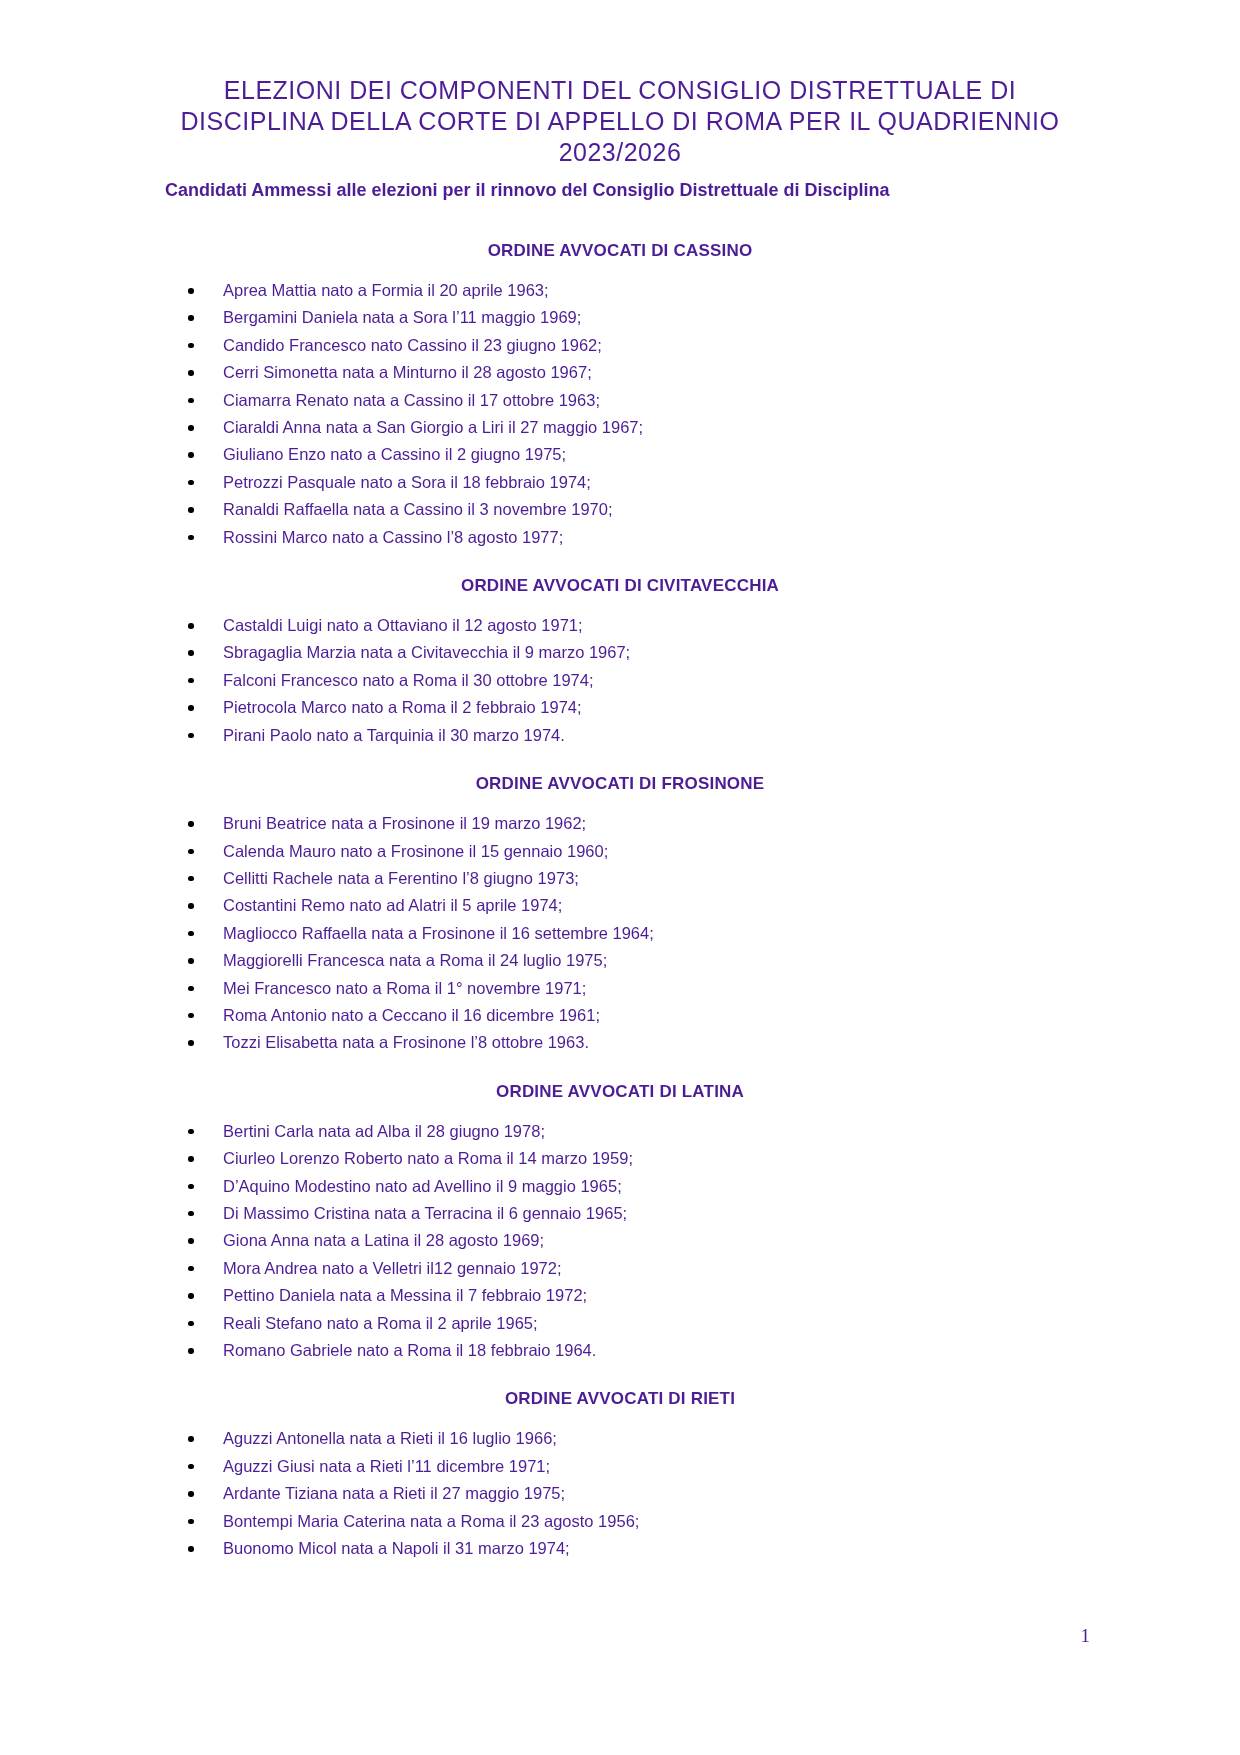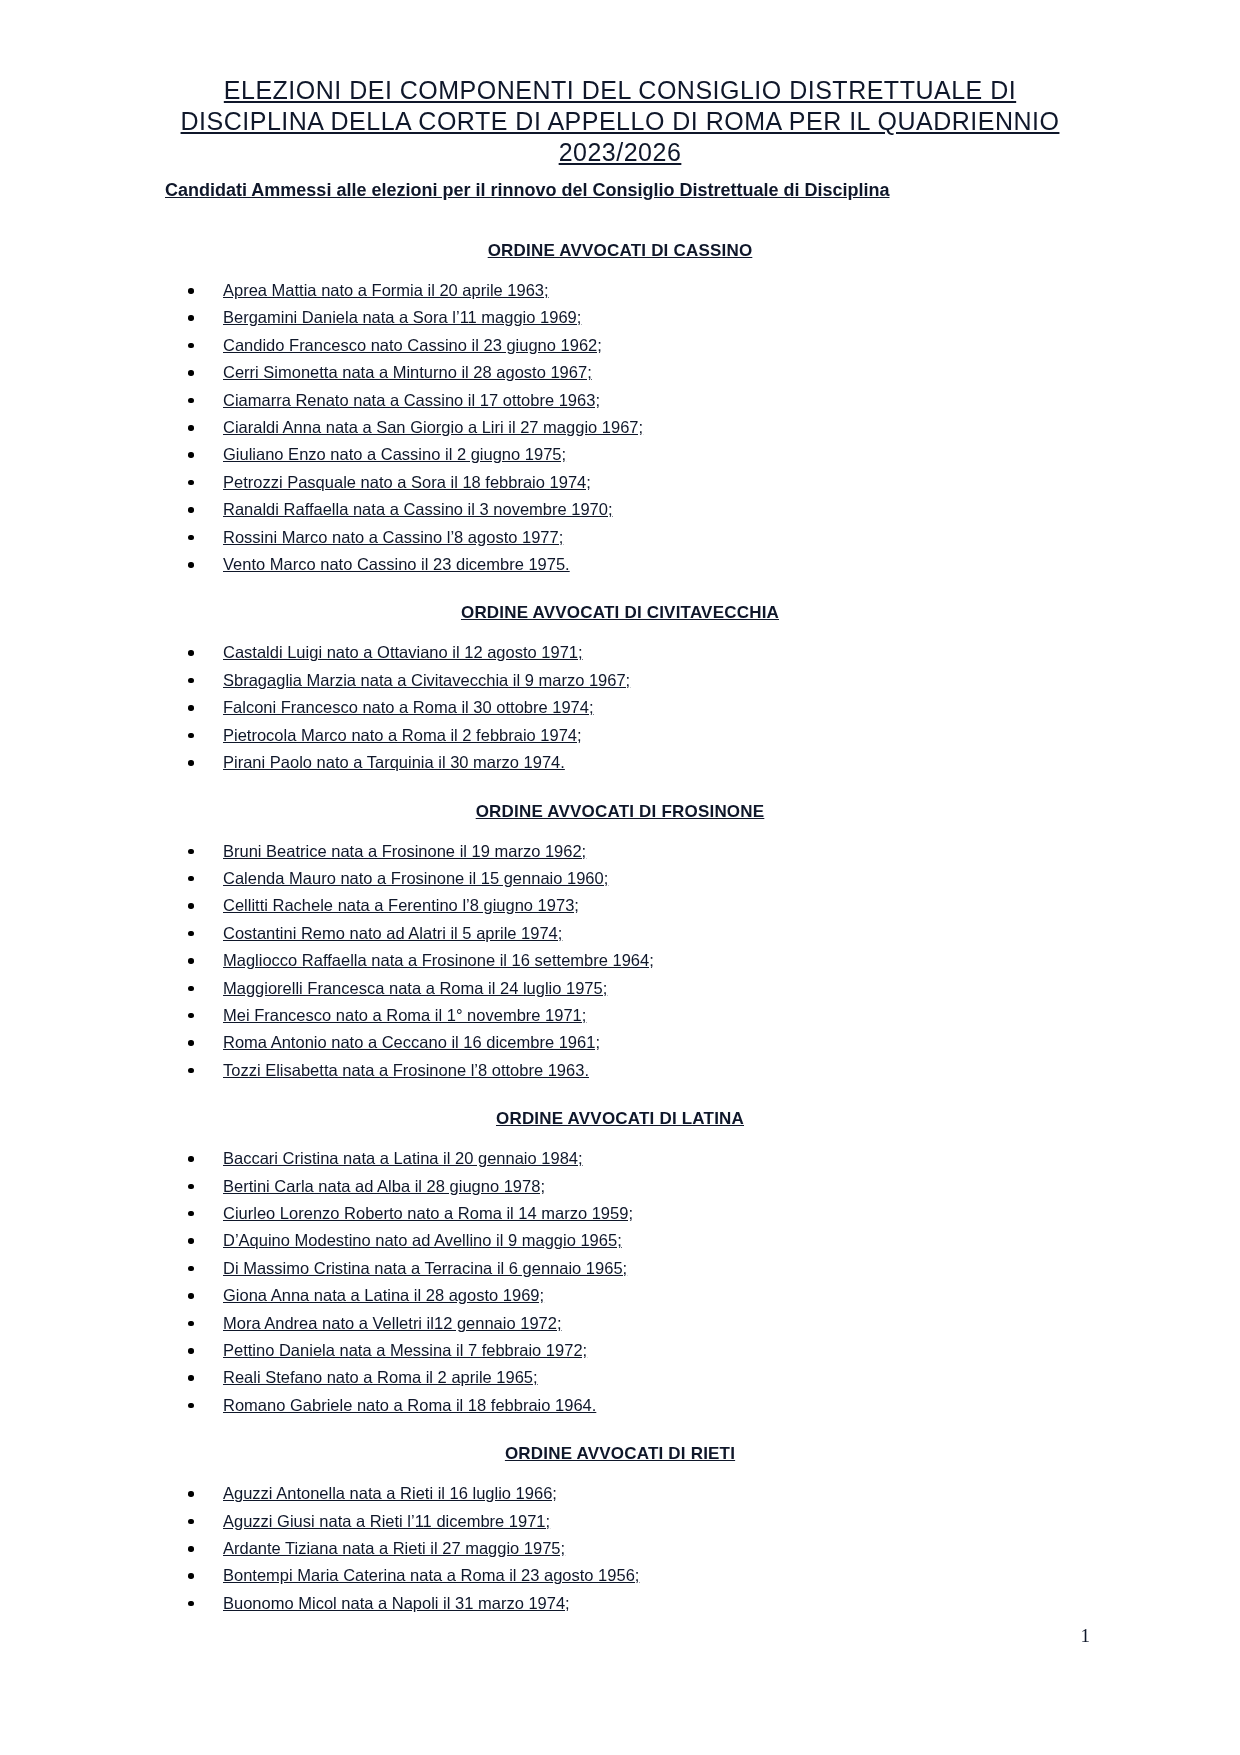--- a/index.html
+++ b/index.html
@@ -6,26 +6,25 @@
     margin: 0;
     padding: 0;
     background: #ffffff;
   }
   .page {
     position: relative;
     width: 1240px;
     height: 1755px;
     margin: 0 auto;
     background: #ffffff;
-    color: #0f172a;
+    color: #4c1d95;
     font-family: "Liberation Sans", "DejaVu Sans", sans-serif;
     box-sizing: border-box;
     padding: 0 165px;
     overflow: hidden;
-    text-decoration: underline;
   }
   .doc-title {
     margin: 0;
     padding-top: 75px;
     font-size: 25px;
     line-height: 31px;
     font-weight: 400;
     letter-spacing: 0.5px;
     text-align: center;
   }
@@ -99,21 +98,20 @@
         <li class="candidate-item">Aprea Mattia nato a Formia il 20 aprile 1963;</li>
         <li class="candidate-item">Bergamini Daniela nata a Sora l’11 maggio 1969;</li>
         <li class="candidate-item">Candido Francesco nato Cassino il 23 giugno 1962;</li>
         <li class="candidate-item">Cerri Simonetta nata a Minturno il 28 agosto 1967;</li>
         <li class="candidate-item">Ciamarra Renato nata a Cassino il 17 ottobre 1963;</li>
         <li class="candidate-item">Ciaraldi Anna nata a San Giorgio a Liri il 27 maggio 1967;</li>
         <li class="candidate-item">Giuliano Enzo nato a Cassino il 2 giugno 1975;</li>
         <li class="candidate-item">Petrozzi Pasquale nato a Sora il 18 febbraio 1974;</li>
         <li class="candidate-item">Ranaldi Raffaella nata a Cassino il 3 novembre 1970;</li>
         <li class="candidate-item">Rossini Marco nato a Cassino l’8 agosto 1977;</li>
-        <li class="candidate-item">Vento Marco nato Cassino il 23 dicembre 1975.</li>
       </ul>
     </section>
 
     <section class="order-section">
       <h2 class="section-title">ORDINE AVVOCATI DI CIVITAVECCHIA</h2>
       <ul class="candidate-list">
         <li class="candidate-item">Castaldi Luigi nato a Ottaviano il 12 agosto 1971;</li>
         <li class="candidate-item">Sbragaglia Marzia nata a Civitavecchia il 9 marzo 1967;</li>
         <li class="candidate-item">Falconi Francesco nato a Roma il 30 ottobre 1974;</li>
         <li class="candidate-item">Pietrocola Marco nato a Roma il 2 febbraio 1974;</li>
@@ -132,21 +130,20 @@
         <li class="candidate-item">Maggiorelli Francesca nata a Roma il 24 luglio 1975;</li>
         <li class="candidate-item">Mei Francesco nato a Roma il 1° novembre 1971;</li>
         <li class="candidate-item">Roma Antonio nato a Ceccano il 16 dicembre 1961;</li>
         <li class="candidate-item">Tozzi Elisabetta nata a Frosinone l’8 ottobre 1963.</li>
       </ul>
     </section>
 
     <section class="order-section">
       <h2 class="section-title">ORDINE AVVOCATI DI LATINA</h2>
       <ul class="candidate-list">
-        <li class="candidate-item">Baccari Cristina nata a Latina il 20 gennaio 1984;</li>
         <li class="candidate-item">Bertini Carla nata ad Alba il 28 giugno 1978;</li>
         <li class="candidate-item">Ciurleo Lorenzo Roberto nato a Roma il 14 marzo 1959;</li>
         <li class="candidate-item">D’Aquino Modestino nato ad Avellino il 9 maggio 1965;</li>
         <li class="candidate-item">Di Massimo Cristina nata a Terracina il 6 gennaio 1965;</li>
         <li class="candidate-item">Giona Anna nata a Latina il 28 agosto 1969;</li>
         <li class="candidate-item">Mora Andrea nato a Velletri il12 gennaio 1972;</li>
         <li class="candidate-item">Pettino Daniela nata a Messina il 7 febbraio 1972;</li>
         <li class="candidate-item">Reali Stefano nato a Roma il 2 aprile 1965;</li>
         <li class="candidate-item">Romano Gabriele nato a Roma il 18 febbraio 1964.</li>
       </ul>

